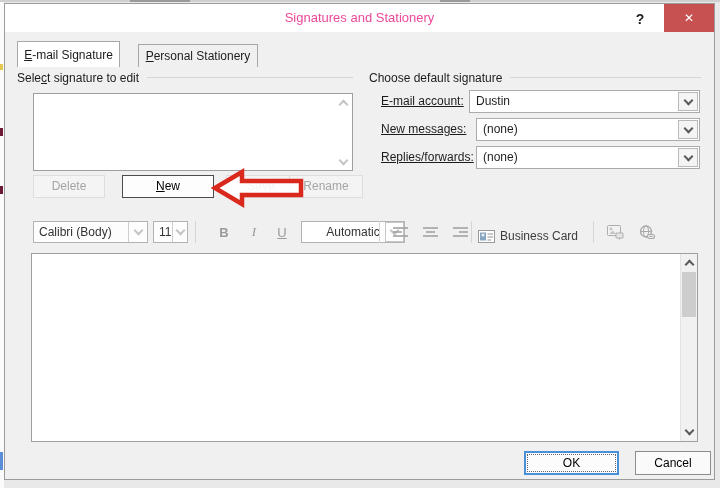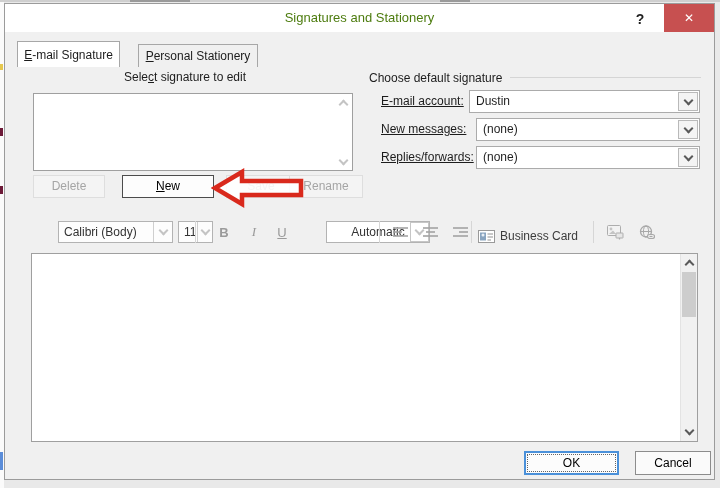--- a/index.html
+++ b/index.html
@@ -5,21 +5,21 @@
   * { margin:0; padding:0; box-sizing:border-box; }
   html,body { width:720px; height:488px; overflow:hidden;
     font-family:"Liberation Sans","DejaVu Sans",sans-serif; background:#e9e9e9; }
   .artifact { position:absolute; }
 
   
   .dlg { position:absolute; left:4px; top:3px; width:711px; height:477px;
     background:#f0f0f0; border:1px solid #9b9b9b; }
   .titlebar { position:absolute; left:0; top:0; right:0; height:28px; background:#ffffff; }
   .title { position:absolute; left:0; right:0; top:6px; text-align:center;
-    font-size:13px; color:#4d7c0f; }
+    font-size:13px; color:#ec4899; }
   .helpbtn { position:absolute; right:62px; top:4px; width:24px; height:22px;
     font-size:14px; font-weight:bold; color:#1f1f1f; text-align:center; line-height:22px; cursor:default; }
   .closebtn { position:absolute; right:0; top:0; width:50px; height:28px;
     background:#c75050; color:#ffffff; font-size:12px; text-align:center; line-height:28px; }
 
   
   .tab { position:absolute; border:1px solid #a7a7a7; border-bottom:none;
     font-size:12px; color:#1c1c1c; text-align:center; }
   .tab.active { left:12px; top:37px; width:103px; height:26px; background:#ffffff; line-height:26px; }
   .tab.inactive { left:133px; top:40px; width:120px; height:23px; background:#f0f0f0; line-height:23px; }
@@ -48,21 +48,21 @@
   
   .fldlabel { position:absolute; left:376px; font-size:12px; color:#1c1c1c;text-decoration:underline; }
   .combo { position:absolute; height:23px; background:#ffffff; border:1px solid #ababab;
     font-size:12px; color:#1f1f1f; line-height:21px; padding-left:6px; }
   .combo .dd { position:absolute; right:1px; top:1px; bottom:1px; width:20px;
     background:#f4f4f4; border:1px solid #b9b9b9;
     display:flex; align-items:center; justify-content:center; }
 
   
   .tb-combo { position:absolute; top:217px; height:22px; background:#fdfdfd; border:1px solid #b3b3b3;
-    font-size:12px; color:#333; line-height:20px; padding-left:5px;margin-left:25px; }
+    font-size:12px; color:#333; line-height:20px; padding-left:5px; }
   .tb-combo .dd { position:absolute; right:0; top:0; bottom:0; width:19px;
     border-left:1px solid #cfcfcf; display:flex; align-items:center; justify-content:center; }
   .tb-sep { position:absolute; top:217px; width:1px; height:22px; background:#d6d6d6; }
   .tb-btn { position:absolute; top:217px; height:22px; display:flex; align-items:center;
     justify-content:center; color:#9a9a9a; font-size:13px; }
   .tb-btn.b { font-weight:bold; }
   .tb-btn.i { font-style:italic; font-family:"Liberation Serif",serif; }
   .tb-btn.u { text-decoration:underline; }
   .bc-btn { position:absolute; top:217px; left:473px; width:108px; height:22px;
     display:flex; align-items:flex-end; gap:5px; font-size:12px; color:#3c3c3c; }
@@ -103,21 +103,21 @@
 
   <div class="titlebar">
     <div class="title">Signatures and Stationery</div>
     <div class="helpbtn">?</div>
     <div class="closebtn"><span>✕</span></div>
   </div>
 
   <div class="tab active"><span class="ak">E</span><span>-mail Signature</span></div>
   <div class="tab inactive"><span class="ak">P</span><span>ersonal Stationery</span></div>
 
-  <div class="ghead" style="left:12px; top:66px; width:336px;flex-direction:column;">
+  <div class="ghead" style="left:12px; top:66px; width:336px;">
     <span><span>Sele</span><span class="ak">c</span><span>t signature to edit</span></span>
     <span class="rule"></span>
   </div>
 
   <div class="listbox">
     <div class="lb-arrow" style="top:3px;">
         <div class="chev up"></div>
       </div>
     <div class="lb-arrow" style="bottom:3px;">
         <div class="chev down"></div>

